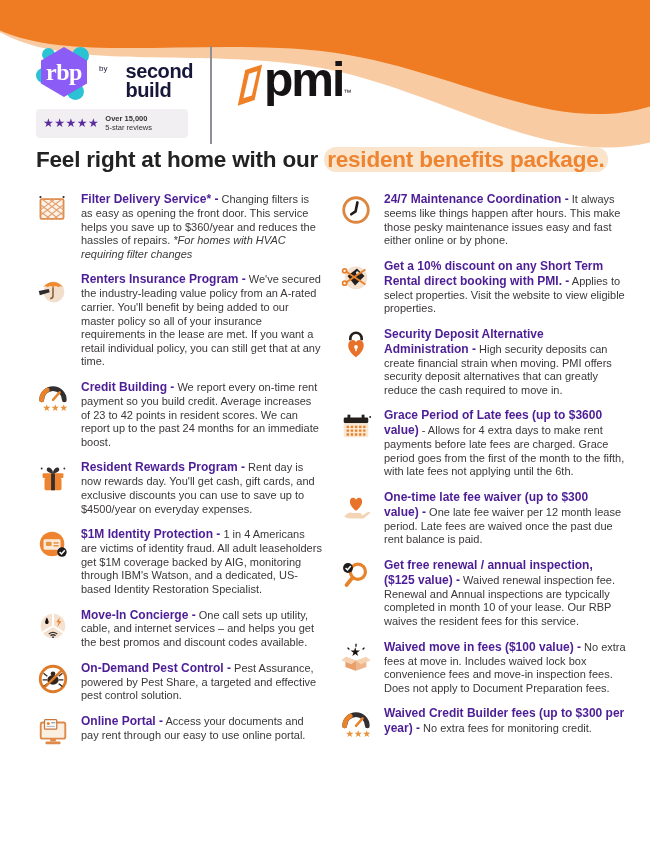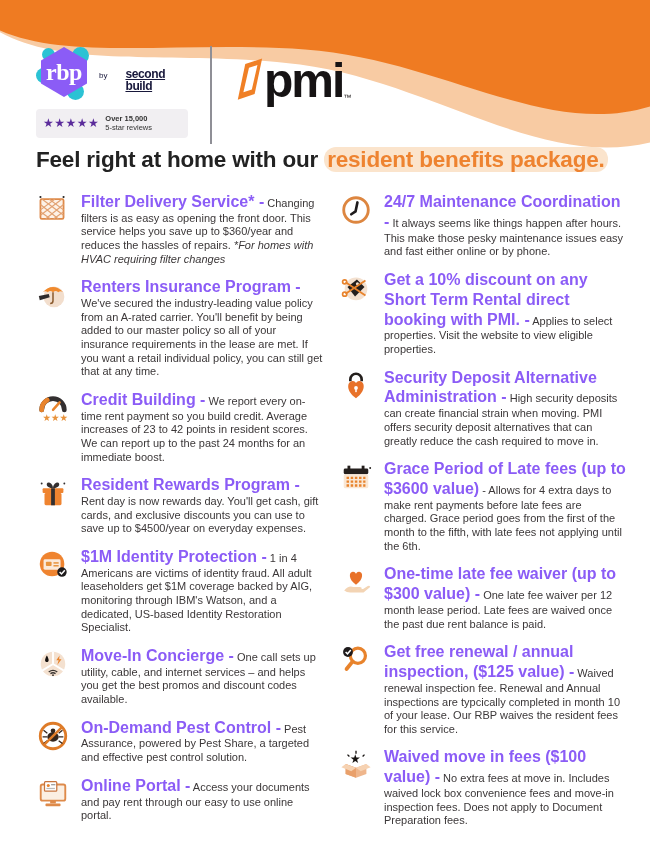--- a/index.html
+++ b/index.html
@@ -22,47 +22,47 @@
   .blob.b3 { width:17px; height:17px; right:8px; bottom:0; }
   .blob.b4 { width:13px; height:13px; left:6px; top:4px; }
   .rbp-hex {
     position:absolute; inset:3px; background:#8b5cf6;
     clip-path:polygon(50% 0,96% 27%,96% 73%,50% 100%,4% 73%,4% 27%);
     display:flex; align-items:center; justify-content:center;
     color:#fff; font-weight:bold; font-size:24px; letter-spacing:-0.5px;font-family:Liberation Serif, serif;
   }
   .sn-wrap { display:flex; gap:18px; margin-top:17px; }
   .sn-by { font-size:8px; color:#17173a; margin-top:2px; }
-  .sn-text { color:#17173a; font-weight:bold; font-size:12px; line-height:0.92; letter-spacing:-0.4px;text-decoration:underline; }
+  .sn-text { color:#17173a; font-weight:bold; font-size:20px; line-height:0.92; letter-spacing:-0.4px; }
   .reviews {
     margin-top:9px; background:#f1eff2; border-radius:4px; padding:5px 7px;
     display:flex; align-items:center; gap:6px; width:152px; box-sizing:border-box;
   }
   .stars { color:#5b2c9b; font-size:12px; letter-spacing:0.5px; white-space:nowrap; }
   .reviews-text { font-size:7.5px; color:#333; line-height:1.25; }
   .reviews-text .r1 { font-weight:bold; }
 
   .divider { width:2px; background:#8f8f96; height:98px; margin:2px 22px 0 16px; }
 
-  .pmi-block { display:flex; align-items:flex-end; margin-top:10px; }
+  .pmi-block { display:flex; align-items:flex-start; margin-top:16px; }
   .pmi-mark svg { width:30px; height:44px; display:block; margin-top:4px; }
   .pmi-name { font-size:48px; font-weight:800; color:#161314; line-height:0.85; letter-spacing:-2px; }
   .pmi-tm { font-size:8px; color:#161314; margin-top:28px; }
 
   .headline { position:absolute; top:147px; left:36px; font-size:22.5px; font-weight:600; color:#222; letter-spacing:-0.2px; white-space:nowrap; }
   .headline .hl { color:#ee8330; font-weight:800; background:#fbe4cc; border-radius:12px; padding:0 3px; }
 
   
   .columns { display:flex; gap:16px; padding:6px 24px 0 36px; }
   .col { width:287px; }
   .item { display:flex; gap:9px; margin-bottom:11px; }
   .icon-wrap { flex:0 0 36px; padding-top:1px; }
   .icon-wrap svg { display:block; }
   .item-text { margin:0; font-size:11px; color:#3b3738; line-height:1.24; }
-  .item-text b { font-size:16px; color:#8b5cf6; }
+  .item-text b { font-size:12px; color:#4c1d95; }
   .item-text i { font-style:italic; }
 
   
   .footer {
     position:absolute; bottom:36px; left:0; width:100%;
     text-align:center; font-size:7.3px; color:#3c3c3c; letter-spacing:0.1px;
   }
 </style>
 </head>
 <body>

